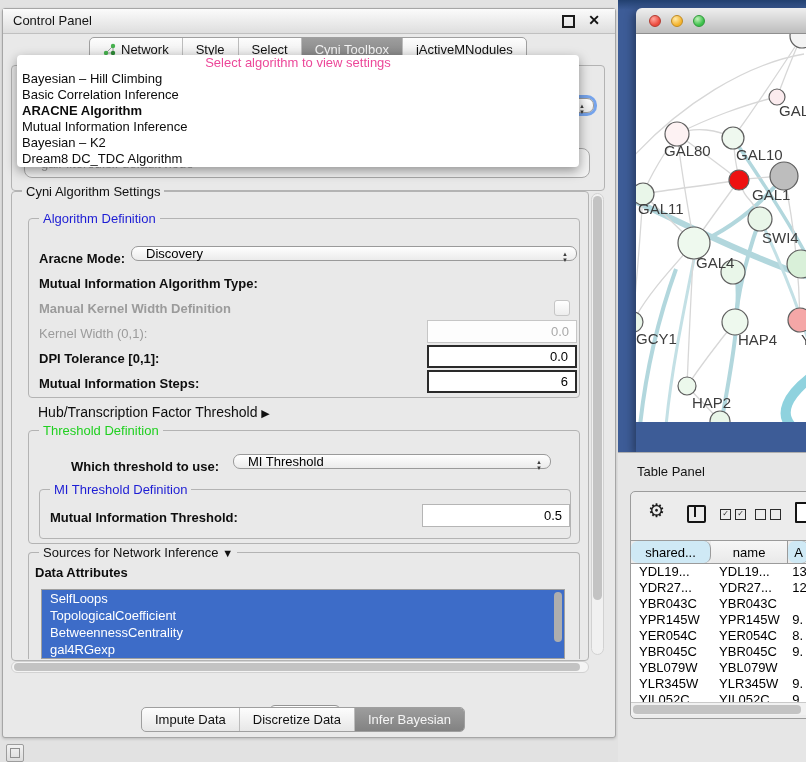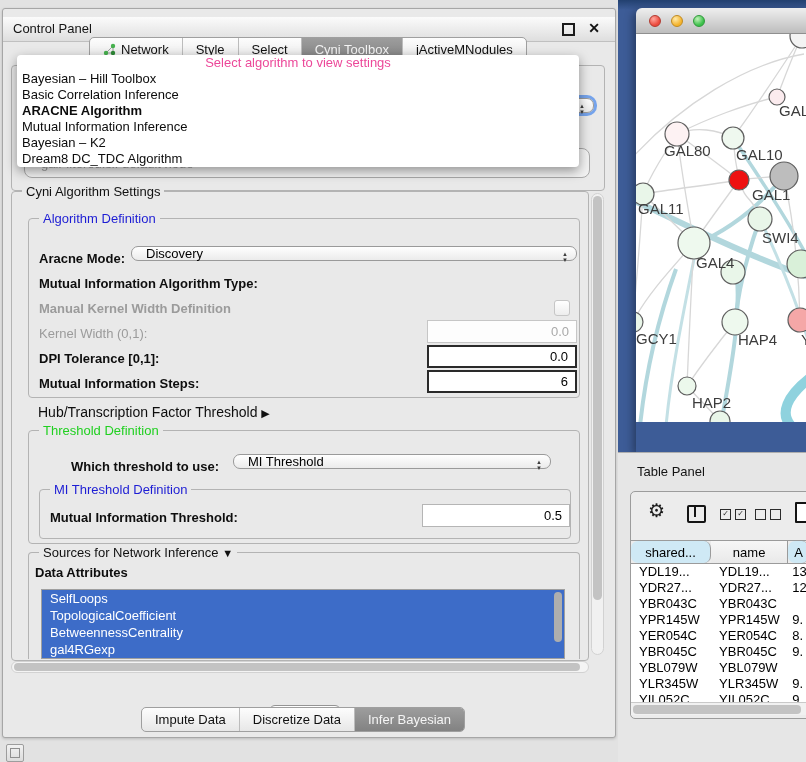--- a/index.html
+++ b/index.html
@@ -1,21 +1,21 @@
 <!DOCTYPE html>
 <html><head>
 <meta charset="utf-8">
 <style>
   html,body{margin:0;padding:0;background:#e2e2e2;font-family:"Liberation Sans",sans-serif;}
   .stage{position:relative;width:806px;height:762px;background:#e2e2e2;overflow:hidden;}
 
   
   .cp{position:absolute;left:2px;top:8px;width:612px;height:728px;background:#e9e9e9;
       border:1px solid #a6a6a6;border-radius:3px;box-shadow:0 1px 3px rgba(0,0,0,.18);}
-  .cp-titlebar{position:absolute;top:8px;left:0;right:0;height:24px;
+  .cp-titlebar{position:absolute;top:0;left:0;right:0;height:24px;
       background:linear-gradient(#fbfbfb,#dedede);border-bottom:1px solid #c0c0c0;}
   .cp-title{position:absolute;left:10px;top:4px;font-size:13px;color:#141414;}
   .float-ico{position:absolute;right:40px;top:6px;width:9px;height:9px;border:2px solid #1b1b1b;}
   .close-ico{position:absolute;right:15px;top:3px;font-size:14px;font-weight:bold;color:#111;}
 
   .seg-tabs{position:absolute;display:flex;height:23px;border:1px solid #9f9f9f;border-radius:5px;
       overflow:hidden;background:linear-gradient(#fdfdfd,#e7e7e7);font-size:13px;z-index:3;}
   .seg{padding:3px 13px;border-left:1px solid #bcbcbc;display:flex;align-items:center;gap:5px;
       color:#101010;white-space:nowrap;}
   .seg:first-child{border-left:none;}
@@ -151,21 +151,21 @@
       <div class="combo focus-ring" style="left:420px;top:32px;width:162px;">
         <span class="arrows">▲<br>▼</span>
       </div>
       <div class="ghost-combo" style="left:12px;top:82px;width:566px;">
         <span>galFiltered.sif default node</span>
       </div>
     </div>
 
     <div class="popup">
       <div class="prompt">Select algorithm to view settings</div>
-      <div class="item">Bayesian – Hill Toolbox</div>
+      <div class="item">Bayesian – Hill Climbing</div>
       <div class="item">Basic Correlation Inference</div>
       <div class="item bold">ARACNE Algorithm</div>
       <div class="item">Mutual Information Inference</div>
       <div class="item">Bayesian – K2</div>
       <div class="item">Dream8 DC_TDC Algorithm</div>
     </div>
 
     <div class="groupbox" style="left:8px;top:182px;width:576px;height:468px;">
       <span class="gtitle black">Cyni Algorithm Settings</span>
 

